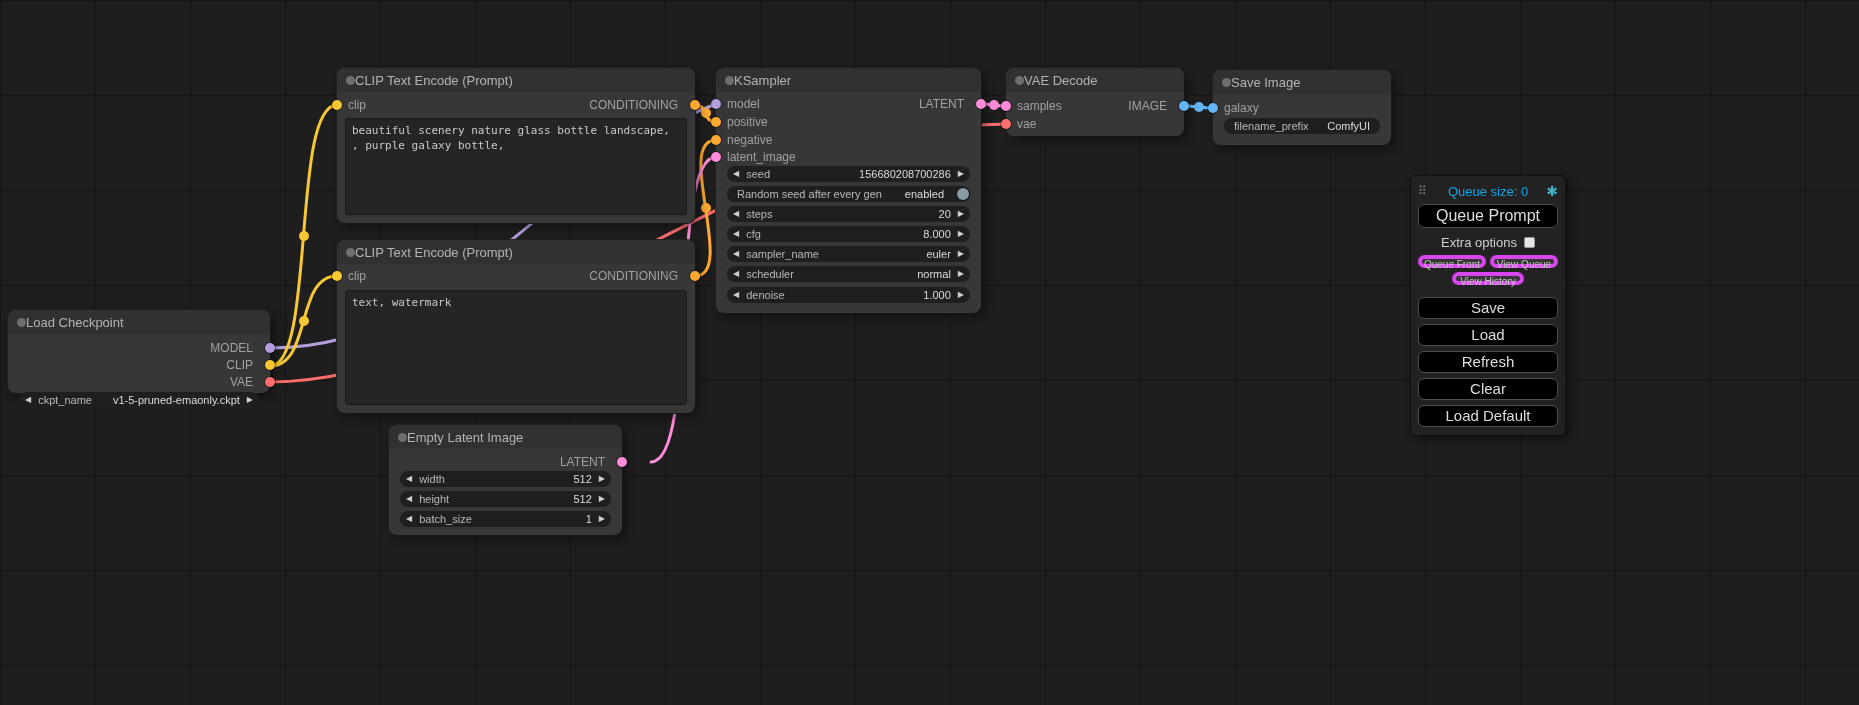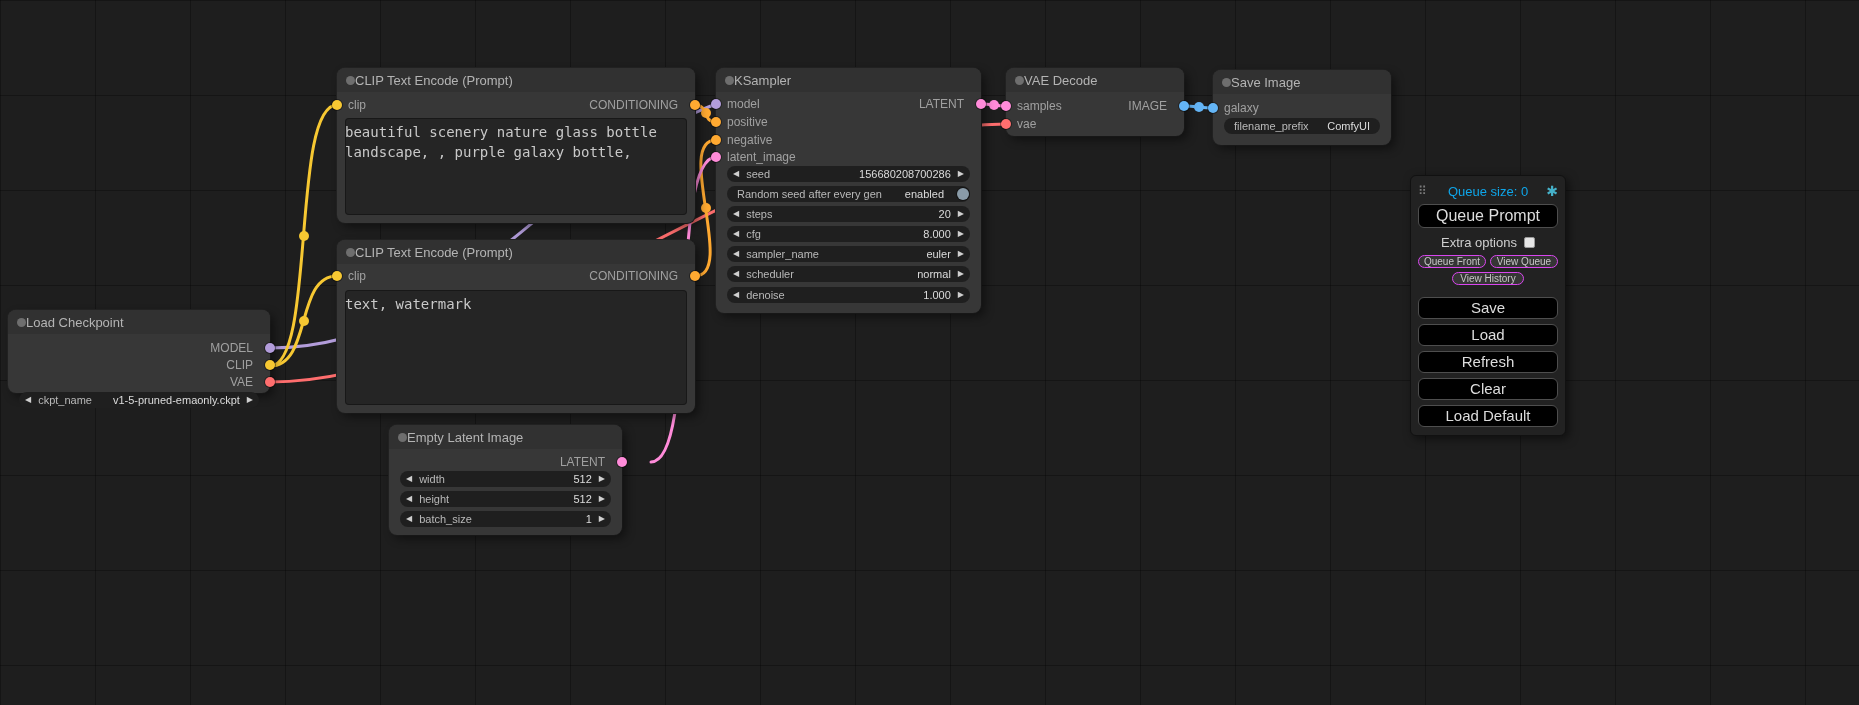--- a/index.html
+++ b/index.html
@@ -76,22 +76,22 @@
     position:absolute; right:1px; top:2px;
     width:12px; height:12px; border-radius:50%;
     box-shadow:0 0 0 1px rgba(0,0,0,0.35);
   }
   .prompt-box {
     position:absolute; left:8px; right:8px;
     background:#252525; border-radius:4px;
     box-shadow: inset 0 0 0 1px rgba(0,0,0,0.35);
     color:#c9c9c9;
     font-family:"DejaVu Sans Mono", monospace;
-    font-size:14px; line-height:1.4;
-    padding:5px 0;
+    font-size:11px; line-height:1.4;
+    padding:5px 7px;
     white-space:pre-wrap; word-break:break-word;
     overflow:hidden;
   }
 
   
   .menu {
     position:absolute; z-index:5;
     background:#222222;
     border:1px solid #111;
     border-radius:6px;
@@ -116,21 +116,21 @@
     display:flex; align-items:center; justify-content:center; gap:7px;
     margin:7px 0 5px; font-size:13px; color:#cfcfcf;
   }
   .checkbox {
     width:11px; height:11px; background:#e6e6e6;
     border:1px solid #9a9a9a; border-radius:2px; cursor:pointer;
   }
   .pill-row { display:flex; gap:4px; }
   .btn-pill {
     flex:1; height:13px; font-size:10px; line-height:11px;
-    border-radius:7px; background:#353535; border:1px solid #d946ef;
+    border-radius:7px; background:#353535; border:4px solid #d946ef;
     color:#c6c6c6; text-align:center; cursor:pointer;
   }
   .btn-pill.center { flex:none; width:72px; margin:4px auto 0; display:block; }
 </style>
 </head>
 <body>
 
 <div class="canvas"></div>
 
 <svg class="links" viewBox="0 0 1859 705">

